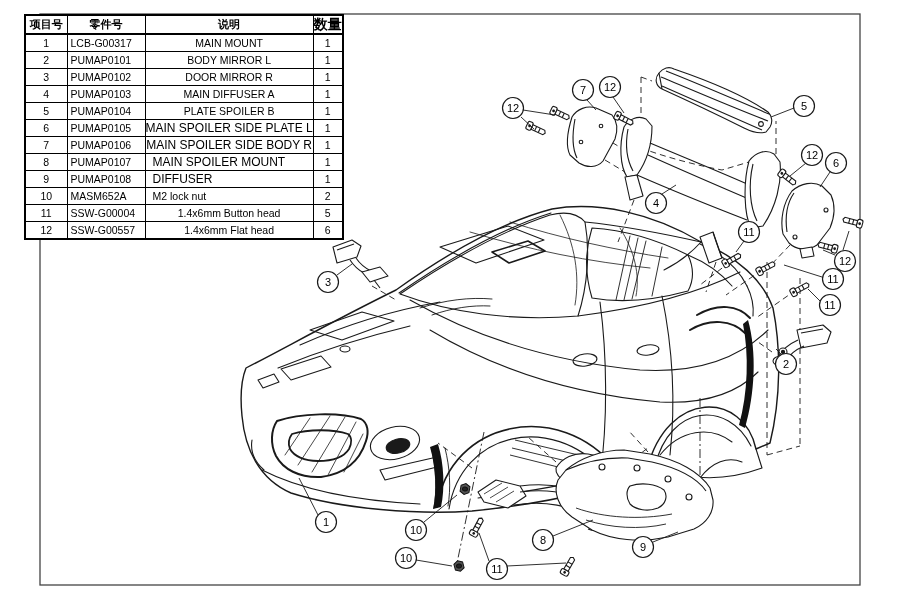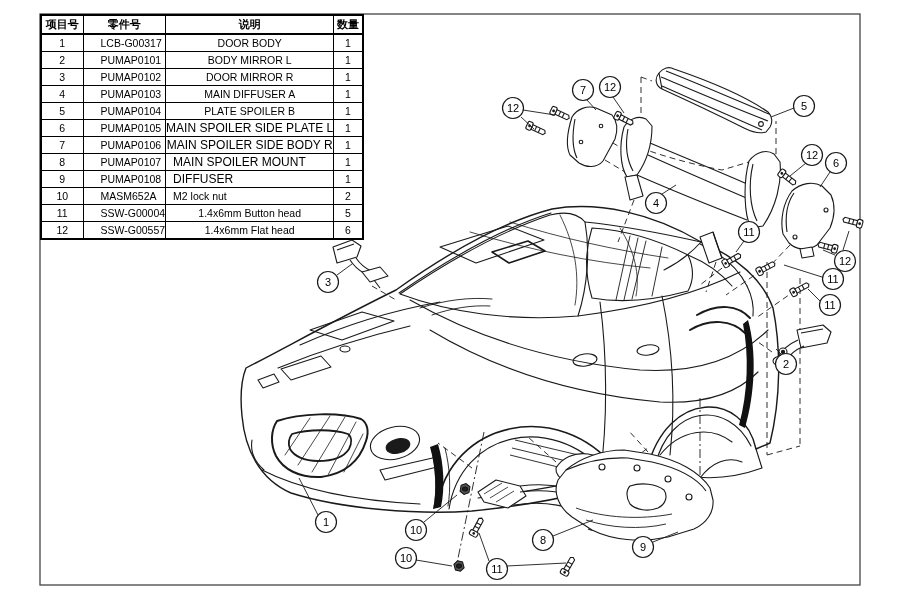--- a/index.html
+++ b/index.html
@@ -1,31 +1,31 @@
 <!DOCTYPE html>
 <html><head>
 <meta charset="utf-8">
 <style>
   html,body{margin:0;padding:0;background:#fff;width:900px;height:600px;overflow:hidden;}
   #stage{position:relative;width:900px;height:600px;background:#fff;
          font-family:"Liberation Sans","DejaVu Sans",sans-serif;color:#000;}
   #diagram-svg{position:absolute;left:0;top:0;}
   
-  #parts-table{position:absolute;left:40px;top:14px;border-collapse:collapse;
+  #parts-table{position:absolute;left:24px;top:14px;border-collapse:collapse;
                table-layout:fixed;background:#fff;}
   #parts-table td,#parts-table th{border:1px solid #000;padding:0;height:16px;
                font-size:10.5px;line-height:15px;text-align:center;overflow:hidden;
                white-space:nowrap;font-weight:normal;}
   #parts-table thead th{font-weight:bold;font-size:11px;height:17px;border-bottom:2px solid #000;}
   #parts-table{border:2px solid #000;}
   #parts-table col.c-no{width:42px;}
   #parts-table col.c-part{width:78px;}
   #parts-table col.c-desc{width:133px;}
   #parts-table col.c-qty{width:29px;}
-  #parts-table td.part{text-align:left;padding-left:17px;}
+  #parts-table td.part{text-align:left;padding-left:3px;}
   #parts-table td.desc.small{font-size:12px;}
   #parts-table td.desc.left{text-align:left;padding-left:7px;}
 </style>
 </head>
 <body>
 
 <div id="stage">
 
   <svg id="diagram-svg" width="900" height="600" viewBox="0 0 900 600">
     <defs>
@@ -304,28 +304,28 @@
         <col class="c-no">
         <col class="c-part">
         <col class="c-desc">
         <col class="c-qty">
       </colgroup>
     <thead>
       <tr>
         <th>项目号</th>
         <th>零件号</th>
         <th>说明</th>
-        <th style="font-size:11px;">数量</th>
+        <th style="font-size:14px;">数量</th>
       </tr>
     </thead>
     <tbody id="parts-rows">
         <tr>
           <td class="no">1</td>
           <td class="part">LCB-G00317</td>
-          <td class="desc">DOOR BODY</td>
+          <td class="desc">MAIN MOUNT</td>
           <td class="qty">1</td>
         </tr>
         <tr>
           <td class="no">2</td>
           <td class="part">PUMAP0101</td>
           <td class="desc">BODY MIRROR L</td>
           <td class="qty">1</td>
         </tr>
         <tr>
           <td class="no">3</td>

